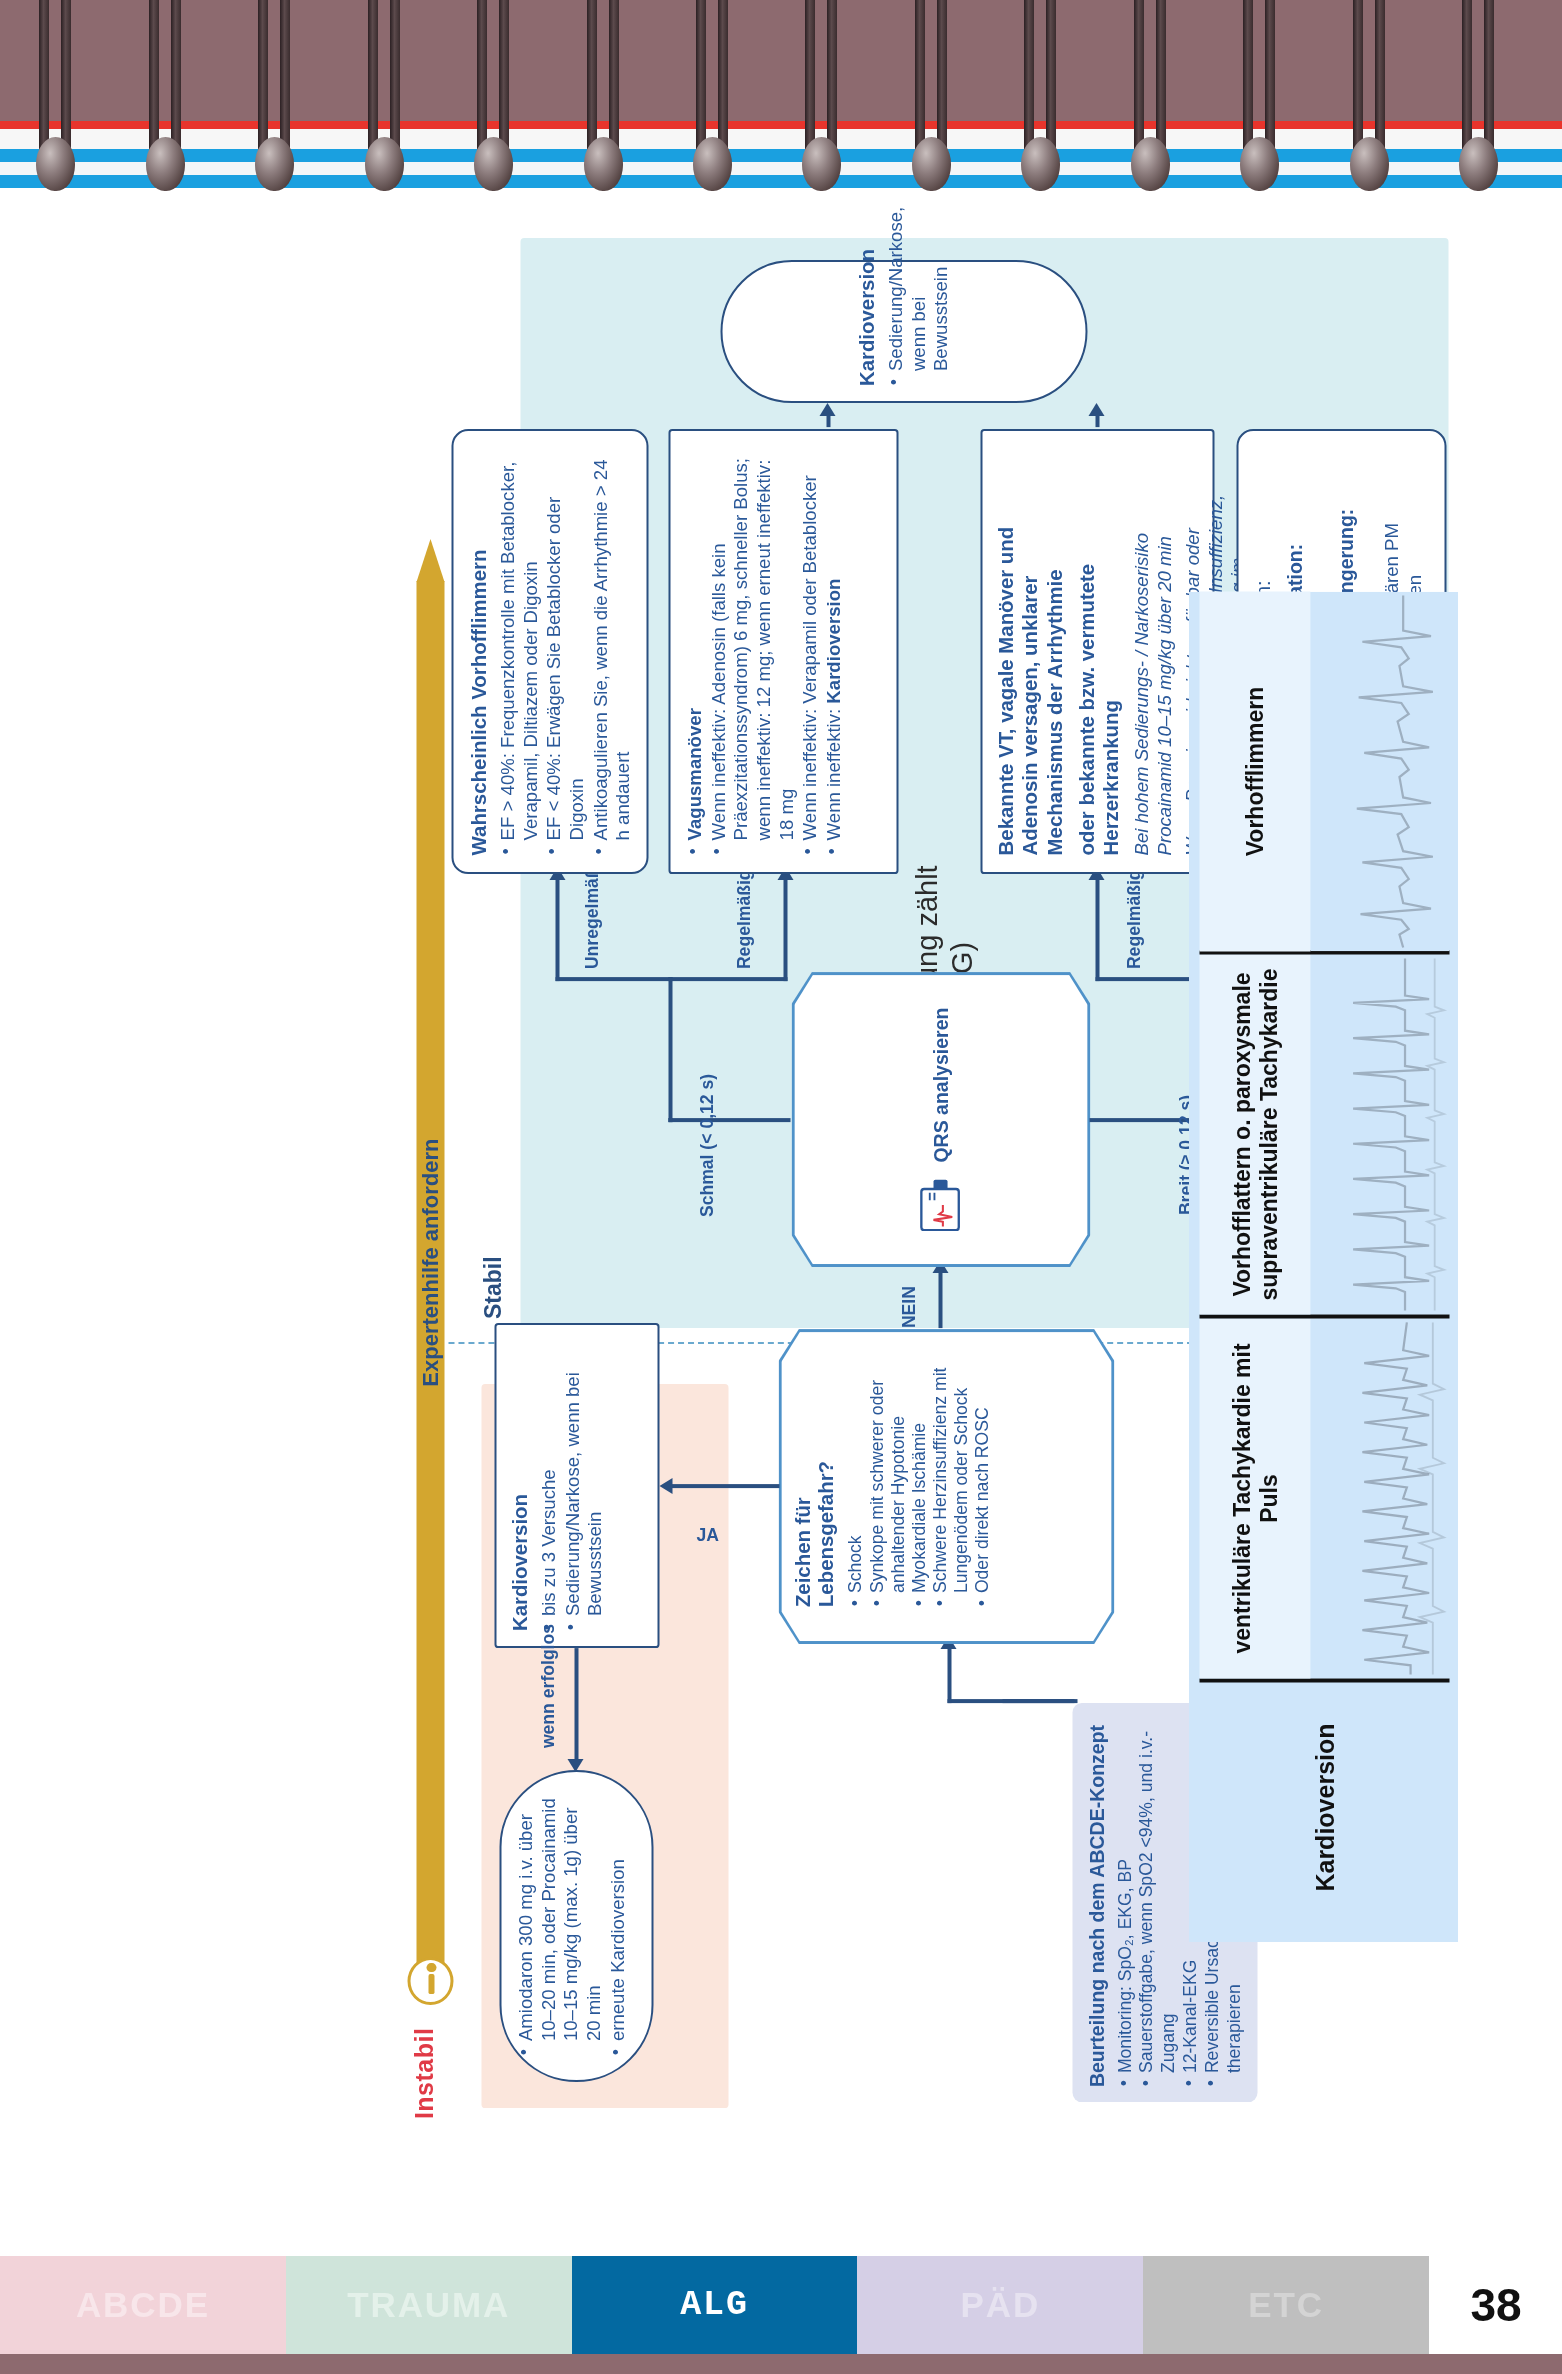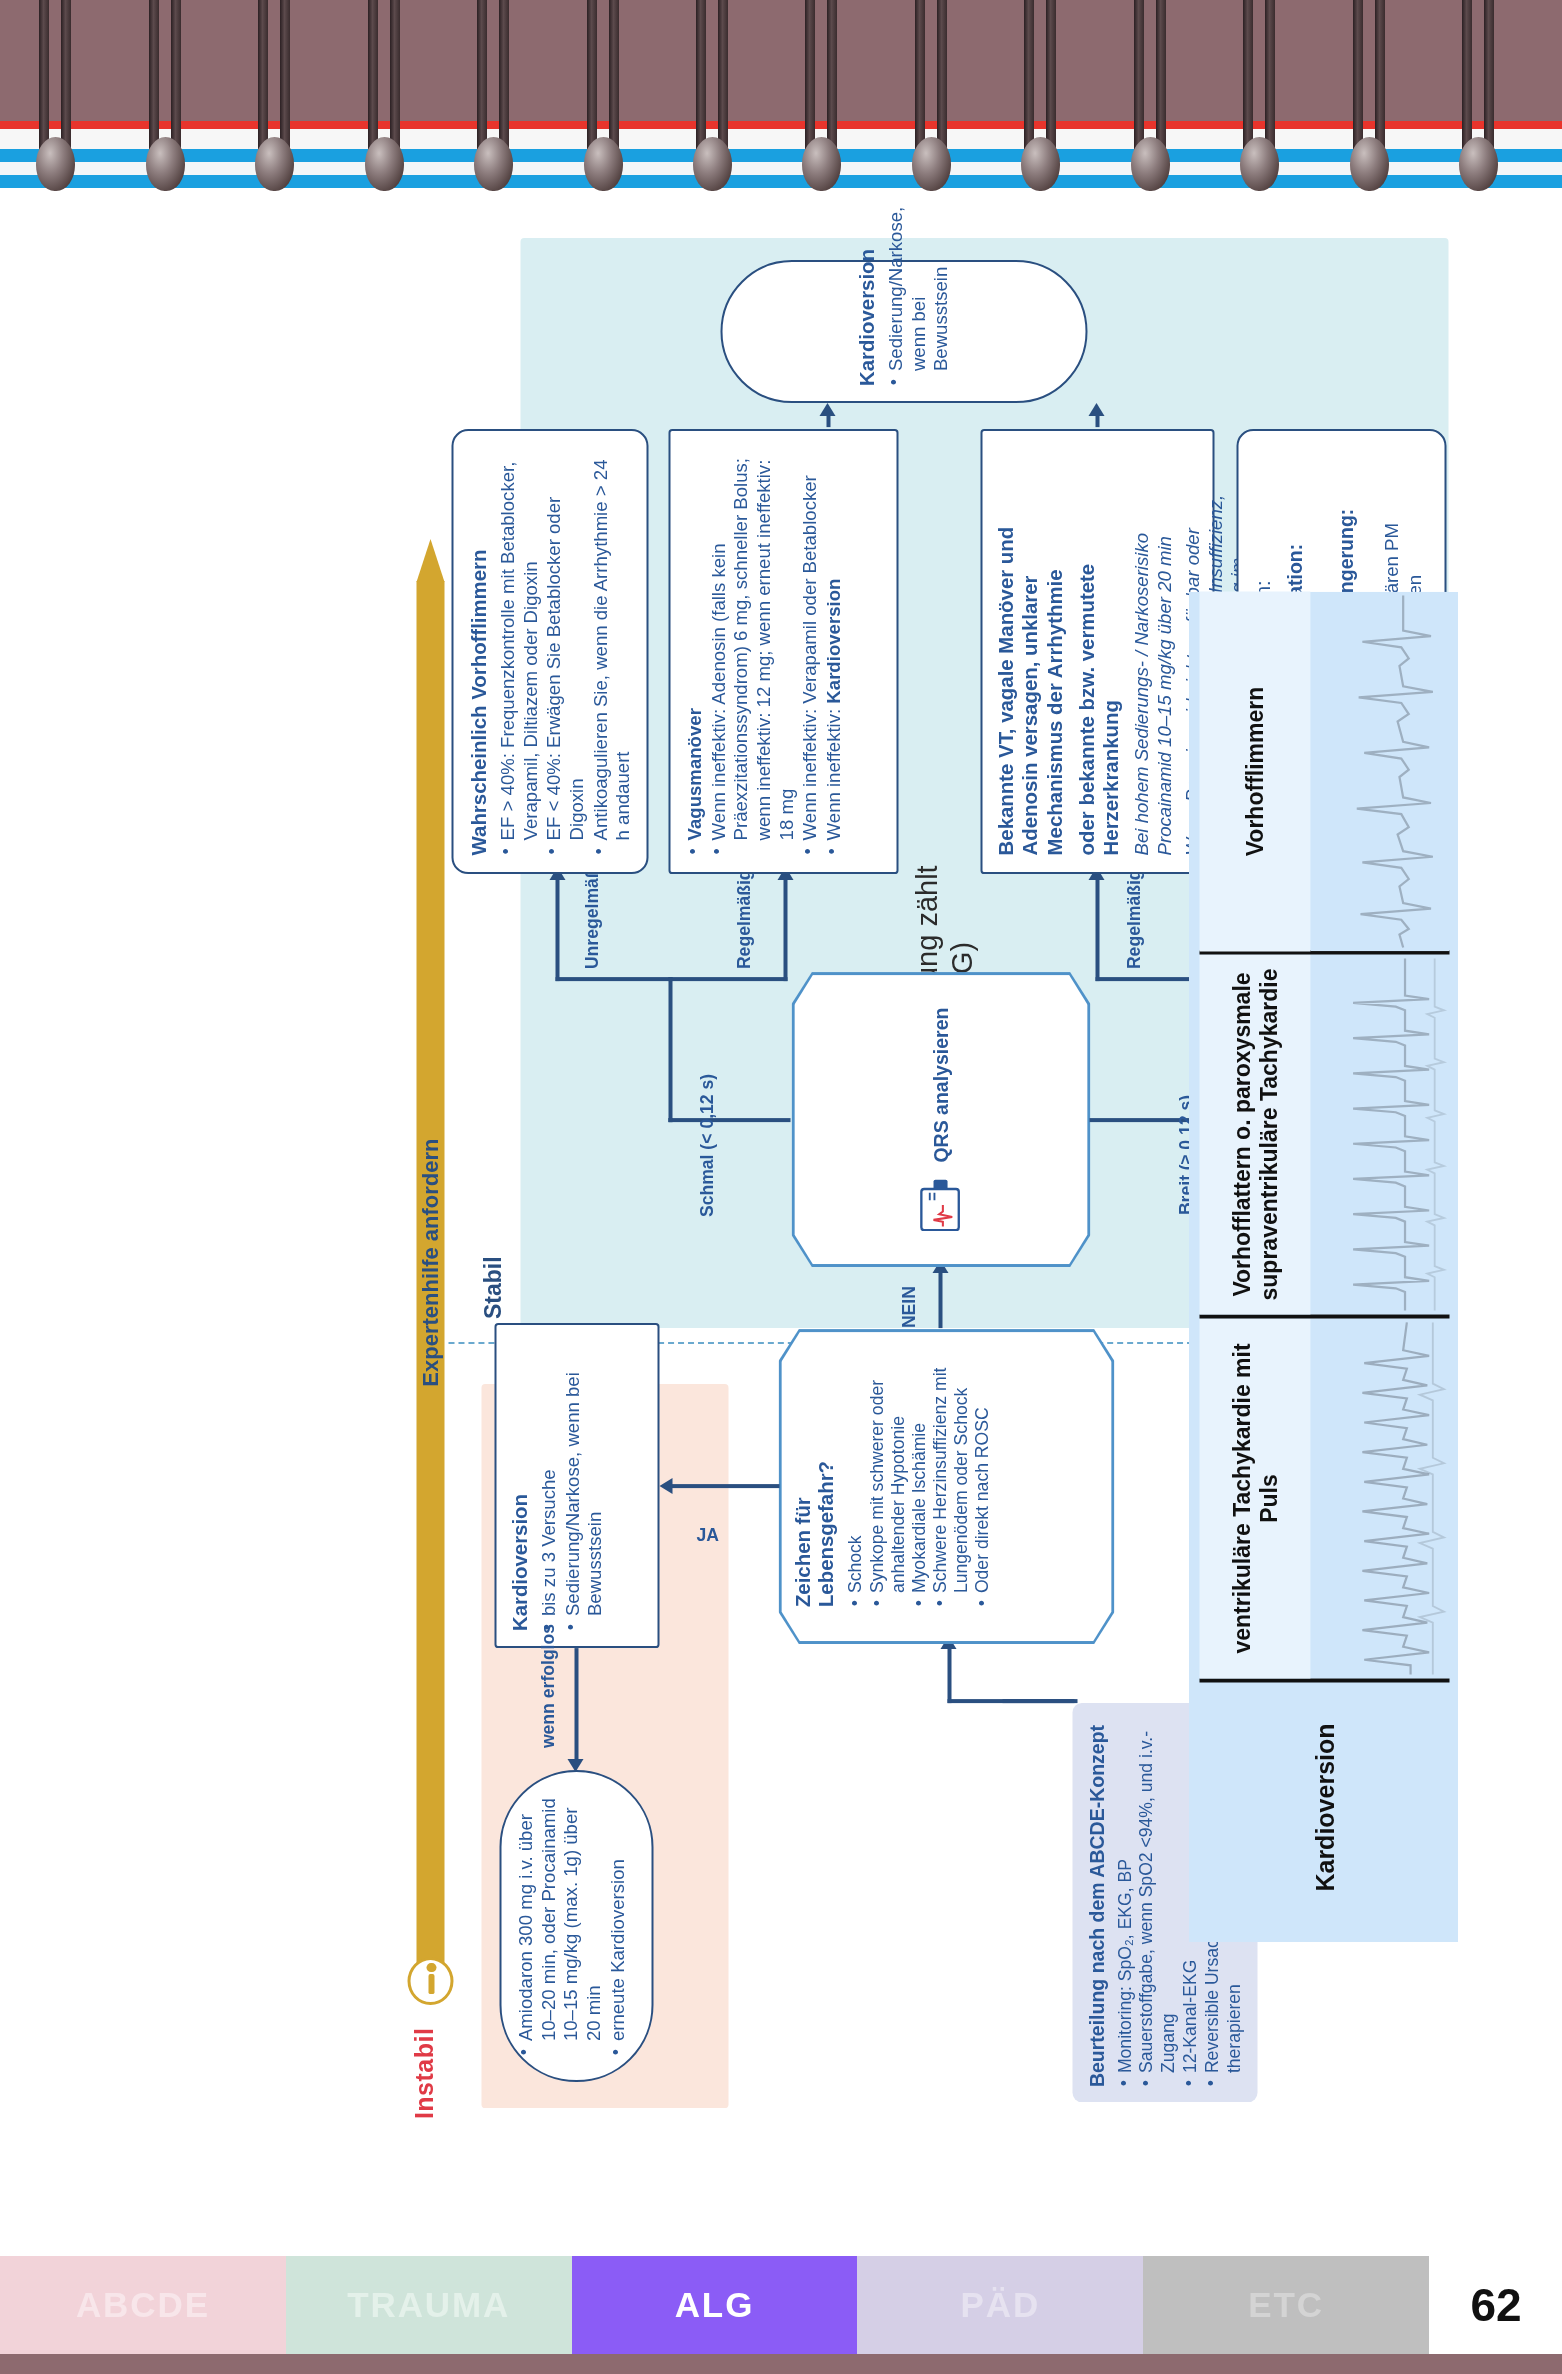--- a/index.html
+++ b/index.html
@@ -561,21 +561,21 @@
           </svg>
         </div>
       </div>
     </div>
   </div>
 
   <div class="tabshadow2"></div>
   <div class="tabbar" id="tabbar">
       <div class="tab" style="background: rgb(242, 211, 217); color: rgb(248, 230, 234);">ABCDE</div>
       <div class="tab" style="background: rgb(207, 228, 218); color: rgb(228, 241, 234);">TRAUMA</div>
-      <div class="tab" style="background: #8b5cf6; color: rgb(255, 255, 255);">ALG</div>
+      <div class="tab" style="background: #0369a1; color: rgb(255, 255, 255); font-family: Liberation Mono, monospace;">ALG</div>
       <div class="tab" style="background: rgb(213, 207, 230); color: rgb(230, 226, 240);">PÄD</div>
       <div class="tab" style="background: rgb(191, 191, 191); color: rgb(212, 212, 212);">ETC</div>
-      <div class="tab pageno">62</div>
+      <div class="tab pageno">38</div>
     </div>
   <div class="tabshadow"></div>
 
 </div>
 
 
 </body></html>

